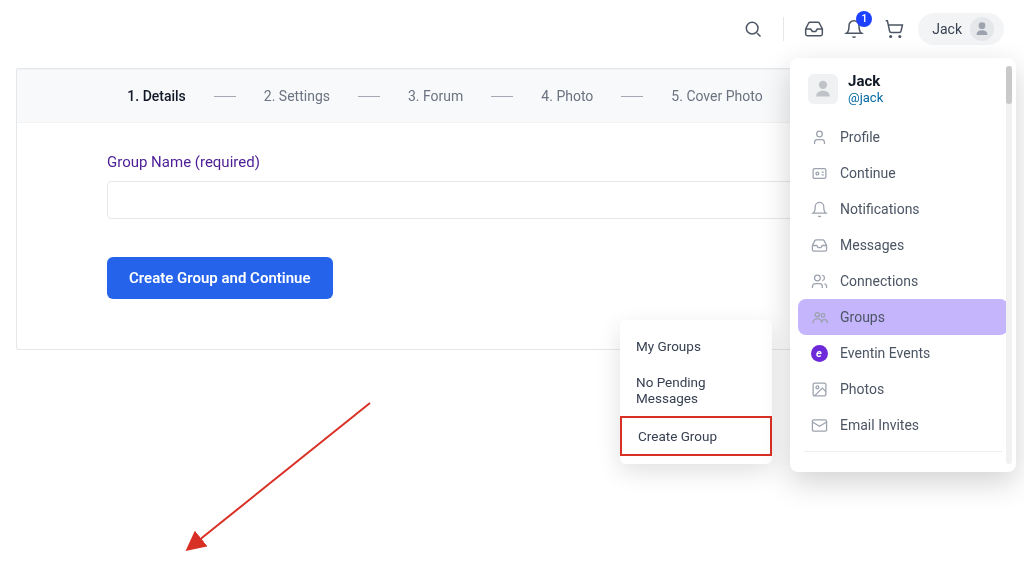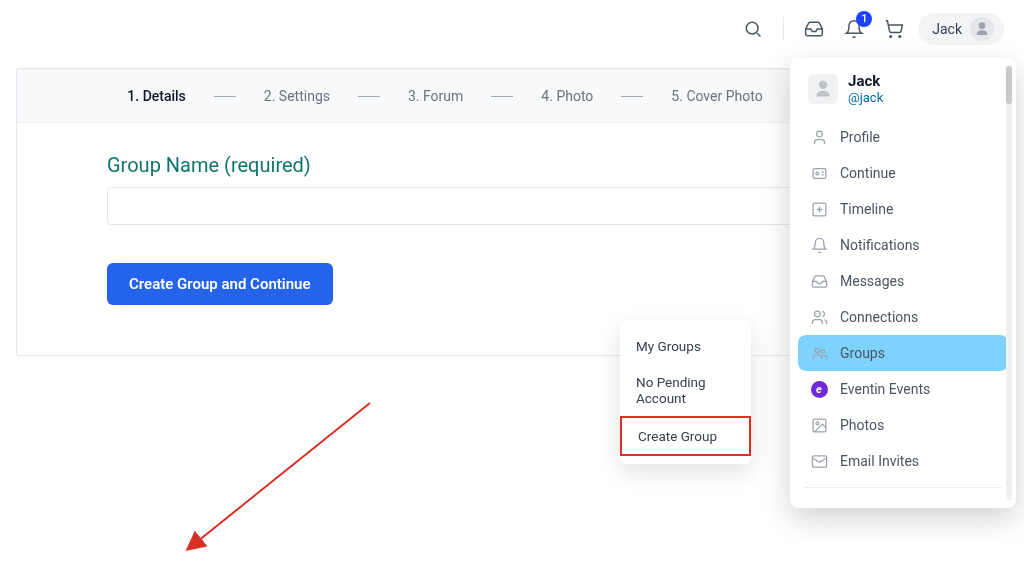--- a/index.html
+++ b/index.html
@@ -13,42 +13,42 @@
 .avatar-sm{width:24px;height:24px;border-radius:50%;background:#e5e7eb;display:flex;align-items:center;justify-content:center;color:#9ca3af}
 .avatar-sm svg{width:16px;height:16px;fill:currentColor}
 .content{position:relative;padding:0 16px}
 .card{border:1px solid #e5e7eb;border-radius:2px;padding:0 0 40px 0;margin-top:10px}
 h1{font-size:28px;font-weight:700;text-align:center;padding:32px 0 28px;color:#111827}
 .steps{background:#f8f9fb;border-top:1px solid #f1f2f4;border-bottom:1px solid #f1f2f4;padding:18px 0;display:flex;justify-content:center;align-items:center;gap:28px;color:#6b7280;font-size:14px}
 .step{white-space:nowrap}
 .step.active{color:#111827;font-weight:500}
 .step-sep{width:22px;height:1px;background:#6b7280;opacity:.6}
 .form{padding:30px 90px 10px}
-.label{font-size:20px;color:#0f766e;margin-bottom:10px;display:block}
+.label{font-size:15px;color:#4c1d95;margin-bottom:10px;display:block}
 .input{width:100%;height:38px;border:1px solid #e5e7eb;border-radius:4px;padding:0 10px;font-size:14px}
 .textarea{width:100%;height:100px;border:1px solid #e5e7eb;border-radius:4px;padding:8px 10px;font-size:14px;resize:none}
 .field{margin-bottom:26px}
 .btn-primary{background:#2563eb;color:#fff;border:none;border-radius:6px;padding:12px 22px;font-size:15px;font-weight:600;cursor:pointer;margin-top:12px}
 
-.submenu{position:absolute;left:620px;top:320px;width:131px;background:#fff;border-radius:6px;box-shadow:0 8px 24px rgba(0,0,0,0.12);padding:8px 0;z-index:20}
+.submenu{position:absolute;left:620px;top:320px;width:152px;background:#fff;border-radius:6px;box-shadow:0 8px 24px rgba(0,0,0,0.12);padding:8px 0;z-index:20}
 .sub-item{padding:10px 16px;font-size:13.5px;color:#374151}
 .sub-item.hl{border:2px solid #d93025}
 
 .panel{position:absolute;right:8px;top:58px;width:226px;background:#fff;border-radius:8px;box-shadow:0 10px 30px rgba(0,0,0,0.18);padding:12px 8px;z-index:30}
 .panel-scroll{position:absolute;right:2px;top:8px;bottom:8px;width:10px}
 .panel-scroll:before{content:"";position:absolute;right:2px;top:0;bottom:0;width:6px;background:#f1f1f1;border-radius:3px}
 .panel-scroll:after{content:"";position:absolute;right:2px;top:0;width:6px;height:38px;background:#c9c9c9;border-radius:3px}
 .panel-head{display:flex;align-items:center;gap:10px;padding:2px 10px 10px}
 .ava-md{width:30px;height:30px;border-radius:6px;background:#f0f1f3;display:flex;align-items:center;justify-content:center;color:#c0c3c8}
 .ava-md svg{width:20px;height:20px;fill:currentColor}
 .uname{font-weight:700;font-size:15px;color:#111827}
 .uhandle{font-size:13px;color:#0369a1}
 .menu{padding-top:4px}
 .menu-item{display:flex;align-items:center;gap:12px;padding:9px 12px;border-radius:8px;color:#4b5563;font-size:14px}
-.menu-item.active{background:#7dd3fc}
+.menu-item.active{background:#c4b5fd}
 .menu-item .mi-ico{width:18px;height:18px;display:flex;align-items:center;justify-content:center;color:#9ca3af}
 .menu-item .mi-ico svg{width:17px;height:17px;stroke:currentColor;fill:none;stroke-width:1.8}
 .menu-sep{height:1px;background:#eceef1;margin:8px 6px}
 .ev-ico{width:17px;height:17px;border-radius:50%;background:#6d28d9;color:#fff;display:flex;align-items:center;justify-content:center;font-size:11px;font-weight:700;font-style:italic}
 
 .arrow{position:absolute;left:190px;top:335px;z-index:15;pointer-events:none}
 .arrow svg{overflow:visible}
 </style>
 </head>
 <body>
@@ -181,21 +181,21 @@
             <path d="M0,0 L10,5 L0,10 z" fill="#d93025"></path>
           </marker>
         </defs>
         <line x1="180" y1="0" x2="8" y2="138" stroke="#d93025" stroke-width="2" marker-end="url(#ah)"></line>
       </svg>
   </div>
 </div>
 
 <div class="submenu" id="submenu">
     <div class="sub-item">My Groups</div>
-    <div class="sub-item">No Pending Account</div>
+    <div class="sub-item">No Pending Messages</div>
     <div class="sub-item hl">Create Group</div>
   </div>
 
 <div class="panel">
   <div class="panel-scroll"></div>
   <div class="panel-head">
     <div class="ava-md">
         <svg viewBox="0 0 24 24">
           <use href="#i-person-fill"></use>
         </svg>
@@ -218,28 +218,20 @@
         <span class="mi-ico">
           <svg viewBox="0 0 24 24">
             <use href="#i-id"></use>
           </svg>
         </span>
         <span>Continue</span>
       </div>
       <div class="menu-item">
         <span class="mi-ico">
           <svg viewBox="0 0 24 24">
-            <use href="#i-plusbox"></use>
-          </svg>
-        </span>
-        <span>Timeline</span>
-      </div>
-      <div class="menu-item">
-        <span class="mi-ico">
-          <svg viewBox="0 0 24 24">
             <use href="#i-bell"></use>
           </svg>
         </span>
         <span>Notifications</span>
       </div>
       <div class="menu-item">
         <span class="mi-ico">
           <svg viewBox="0 0 24 24">
             <use href="#i-inbox"></use>
           </svg>

